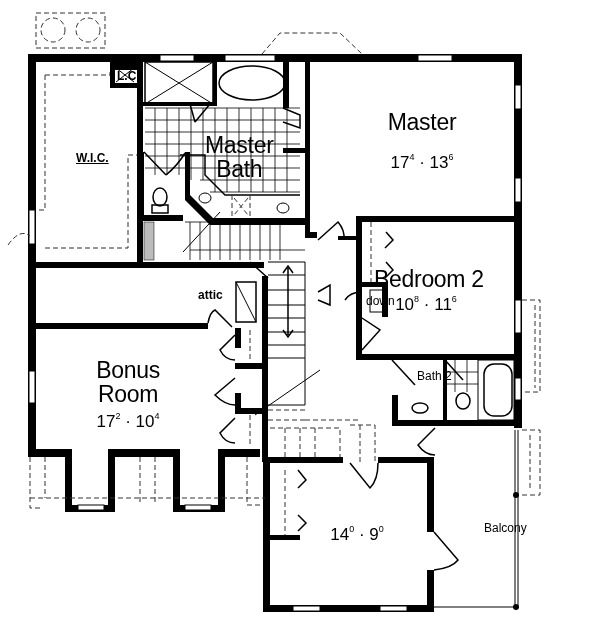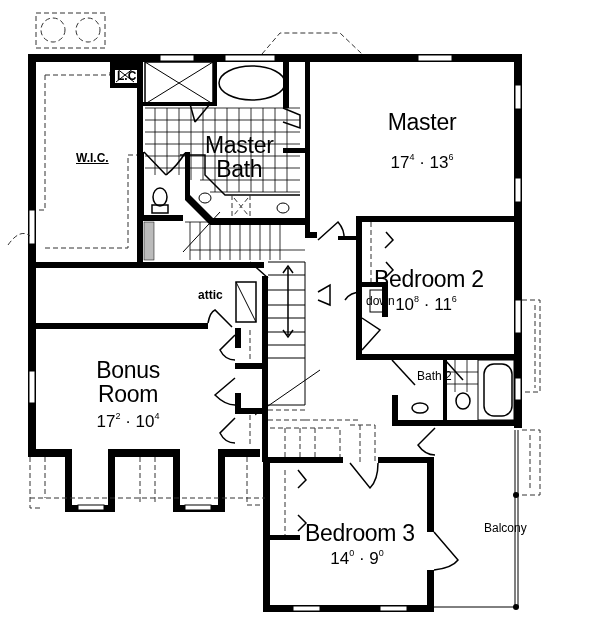--- a/index.html
+++ b/index.html
@@ -223,21 +223,20 @@
     <span>·</span>
     <span>10</span><sup>4</sup>
   </div>
 </div>
 
 <div class="lbl small" style="left:319px;top:295px;font-weight:normal;font-size:12px;margin-left:47px;">down</div>
 
 <div class="lbl small" style="left:417px;top:370px;font-weight:normal;">Bath 2</div>
 
 <div class="lbl" style="left:305px;top:521px;width:104px;">
-  <div class="room-name">Bedroom 3</div>
   <div class="room-dim" style="margin-top:4px;">
     <span>14</span><sup>0</sup>
     <span>·</span>
     <span>9</span><sup>0</sup>
   </div>
 </div>
 
 <div class="lbl small" style="left:464px;top:522px;font-weight:normal;padding-left:20px;">Balcony</div>
 
 </body></html>

